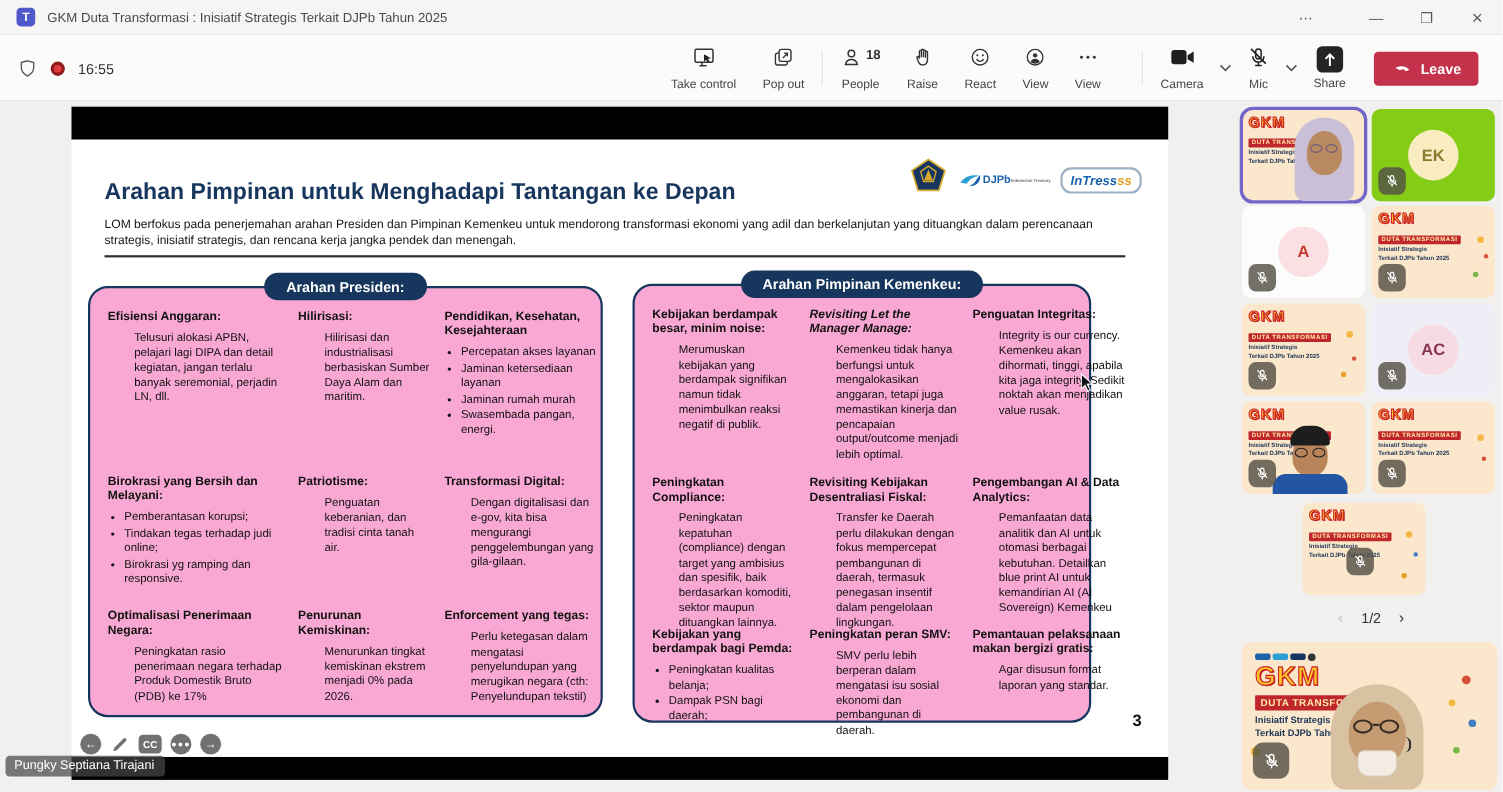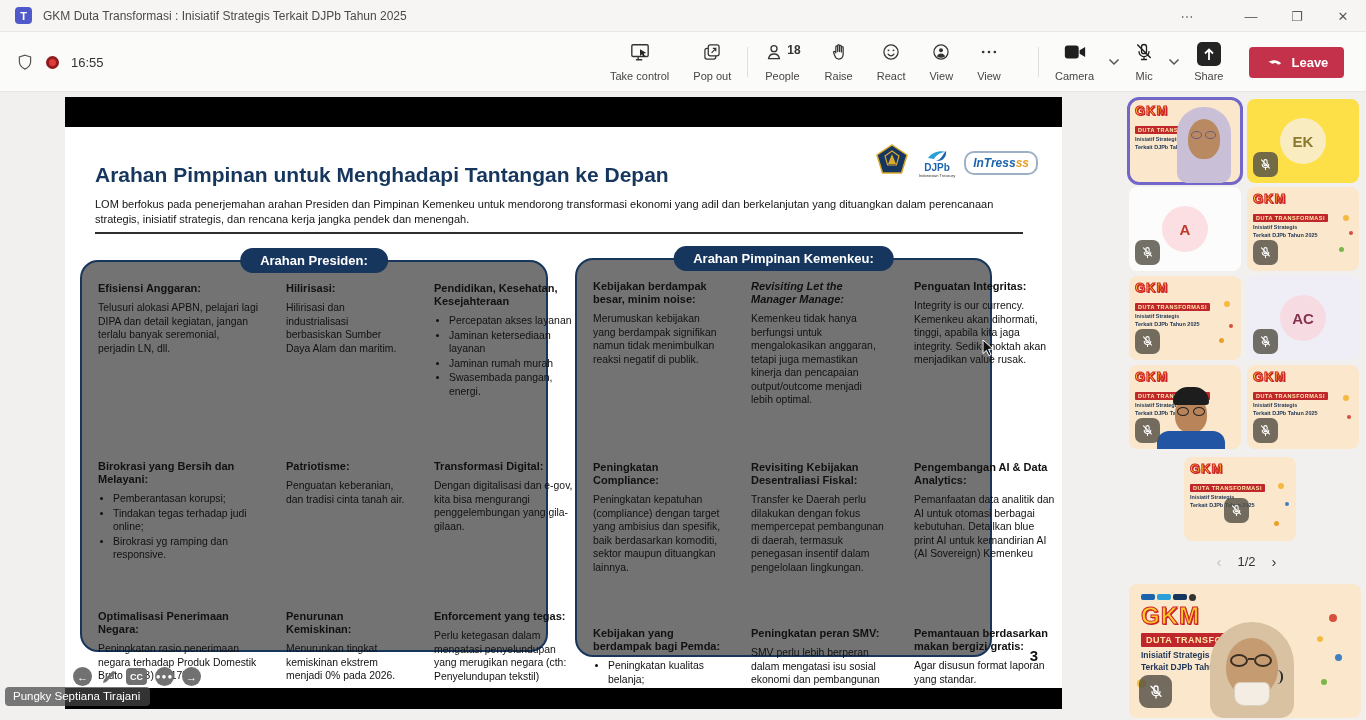--- a/index.html
+++ b/index.html
@@ -33,52 +33,52 @@
   
   .stage-top { position: absolute; left: 65px; top: 97px; width: 997px; height: 30px; background: #000; }
   .stage-bottom { position: absolute; left: 65px; top: 688px; width: 997px; height: 21px; background: #000; }
   .slide { position: absolute; left: 65px; top: 127px; width: 997px; height: 561px; background: #fff; overflow: hidden; }
 
   .slide-title { position: absolute; left: 30px; top: 36px; font-size: 21px; font-weight: bold; color: #17365d; }
   .slide-sub { position: absolute; left: 30px; top: 70px; width: 930px; font-size: 11px; line-height: 1.35; color: #141414; }
   .slide-rule { position: absolute; left: 30px; top: 105px; width: 928px; border-top: 2px solid #2e2e2e; }
 
   .logos { position: absolute; right: 24px; top: 16px; display: flex; align-items: center; gap: 9px; }
-  .logo-djpb { display: flex; flex-direction: column; align-items: center; line-height: 1; }
+  .logo-djpb { display: flex; flex-direction: row; align-items: center; line-height: 1; }
   .logo-djpb .t1 { font-size: 10px; font-weight: bold; color: #1b64ad; margin-top: 1px; }
   .logo-djpb .t2 { font-size: 4px; color: #333; margin-top: 1px; }
   .logo-intress { border: 2px solid #9db0c4; border-radius: 10px; padding: 3px 7px; font-size: 12px; font-weight: bold; font-style: italic; color: #1b64ad; }
   .logo-intress b { color: #e8a02a; }
 
-  .panel { position: absolute; border: 2.5px solid #17365d; border-radius: 18px; background: #737373; }
+  .panel { position: absolute; border: 2.5px solid #17365d; border-radius: 18px; background: #f9a8d4; }
   .panel-pill { position: absolute; top: -14px; left: 50%; transform: translateX(-50%); background: #17365d; color: #fff; font-size: 13px; font-weight: bold; padding: 5px 20px; border-radius: 16px; white-space: nowrap; }
-  .pgrid { display: grid; padding: 20px 14px 8px 16px; column-gap: 13px; gap: 28px; }
+  .pgrid { display: grid; padding: 20px 14px 8px 16px; column-gap: 13px; }
   .pgrid-left { grid-template-columns: 160px 120px 140px; grid-template-rows: 150px 122px auto; }
   .pgrid-right { grid-template-columns: 130px 135px 143px; grid-template-rows: 153px 138px auto; }
   .cell h4 { font-size: 11px; font-weight: bold; color: #111; margin-bottom: 6px; line-height: 1.2; }
   .cell h4.ital { font-style: italic; }
-  .cell p { font-size: 10.4px; line-height: 1.3; color: #111; }
+  .cell p { font-size: 10.4px; line-height: 1.3; color: #111; margin-left: 24px; }
   .cell ul { margin: 0; padding-left: 15px; }
   .cell li { font-size: 10.4px; line-height: 1.3; color: #111; margin-bottom: 1px; }
   .page-num { position: absolute; right: 24px; top: 520px; font-size: 15px; font-weight: bold; color: #111; }
 
   .ppt-controls { position: absolute; left: 8px; top: 540px; display: flex; align-items: center; gap: 8px; }
   .ctrl { width: 19px; height: 19px; border-radius: 50%; background: #717171; color: #fff; display: flex; align-items: center; justify-content: center; font-size: 11px; cursor: pointer; }
   .ctrl.cc { border-radius: 4px; font-size: 9px; font-weight: bold; width: 21px; height: 17px; }
   .ctrl.dots { font-size: 8px; letter-spacing: 1px; }
   .ctrl-pen { color: #717171; display: flex; align-items: center; cursor: pointer; }
 
   .cursor { position: absolute; left: 917px; top: 212px; }
 
   .presenter-pill { position: absolute; left: 5px; top: 687px; background: rgba(70,70,70,0.72); color: #fff; font-size: 11.5px; padding: 3px 10px 4px 8px; border-radius: 4px; z-index: 5; }
 
   
   .tile { position: absolute; width: 112px; height: 84px; border-radius: 8px; overflow: hidden; background: #fbe7cb; cursor: pointer; }
   .tile.active { outline: 3px solid #7266c9; outline-offset: -1px; border-radius: 10px; }
-  .tile.plain { background: #fde047; }
+  .tile.plain { background: #84cc16; }
   .avatar-circle { position: absolute; left: 50%; top: 50%; transform: translate(-50%,-50%); width: 46px; height: 46px; border-radius: 50%; display: flex; align-items: center; justify-content: center; font-size: 15px; font-weight: bold; }
   .mute { position: absolute; left: 6px; bottom: 6px; width: 25px; height: 25px; background: rgba(84,80,70,0.82); border-radius: 7px; display: flex; align-items: center; justify-content: center; }
   .mute.big { width: 33px; height: 33px; left: 10px; bottom: 10px; border-radius: 9px; }
 
   .gkm { position: absolute; inset: 0; padding: 5px 6px; }
   .gkm .lg-row { display: flex; gap: 2px; margin-bottom: 2px; }
   .gkm .lg-row i { display: block; width: 9px; height: 4px; border-radius: 2px; }
   .gkm .g1 { font-size: 13px; font-weight: 900; color: #ffc928; -webkit-text-stroke: 1px #cc2229; text-shadow: 1px 1px 0 #cc2229; letter-spacing: 1px; line-height: 1.1; }
   .gkm .g2 { display: inline-block; font-size: 5.5px; font-weight: bold; color: #ffe9a8; background: #c0272d; padding: 1px 3px; border-radius: 1px; letter-spacing: 0.5px; margin: 1px 0 2px; }
   .gkm .g3 { font-size: 5.5px; font-weight: bold; color: #1d3557; line-height: 1.35; }
@@ -336,21 +336,21 @@
           <ul>
             <li>Peningkatan kualitas belanja;</li>
             <li>Dampak PSN bagi daerah;</li>
           </ul>
         </div>
         <div class="cell">
           <h4>Peningkatan peran SMV:</h4>
           <p>SMV perlu lebih berperan dalam mengatasi isu sosial ekonomi dan pembangunan di daerah.</p>
         </div>
         <div class="cell">
-          <h4>Pemantauan berdasarkan makan bergizi gratis:</h4>
+          <h4>Pemantauan pelaksanaan makan bergizi gratis:</h4>
           <p>Agar disusun format laporan yang standar.</p>
         </div>
       </div>
     </div>
 
     <div class="page-num">3</div>
 
     <div class="ppt-controls">
       <div class="ctrl">←</div>
       <div class="ctrl-pen">

